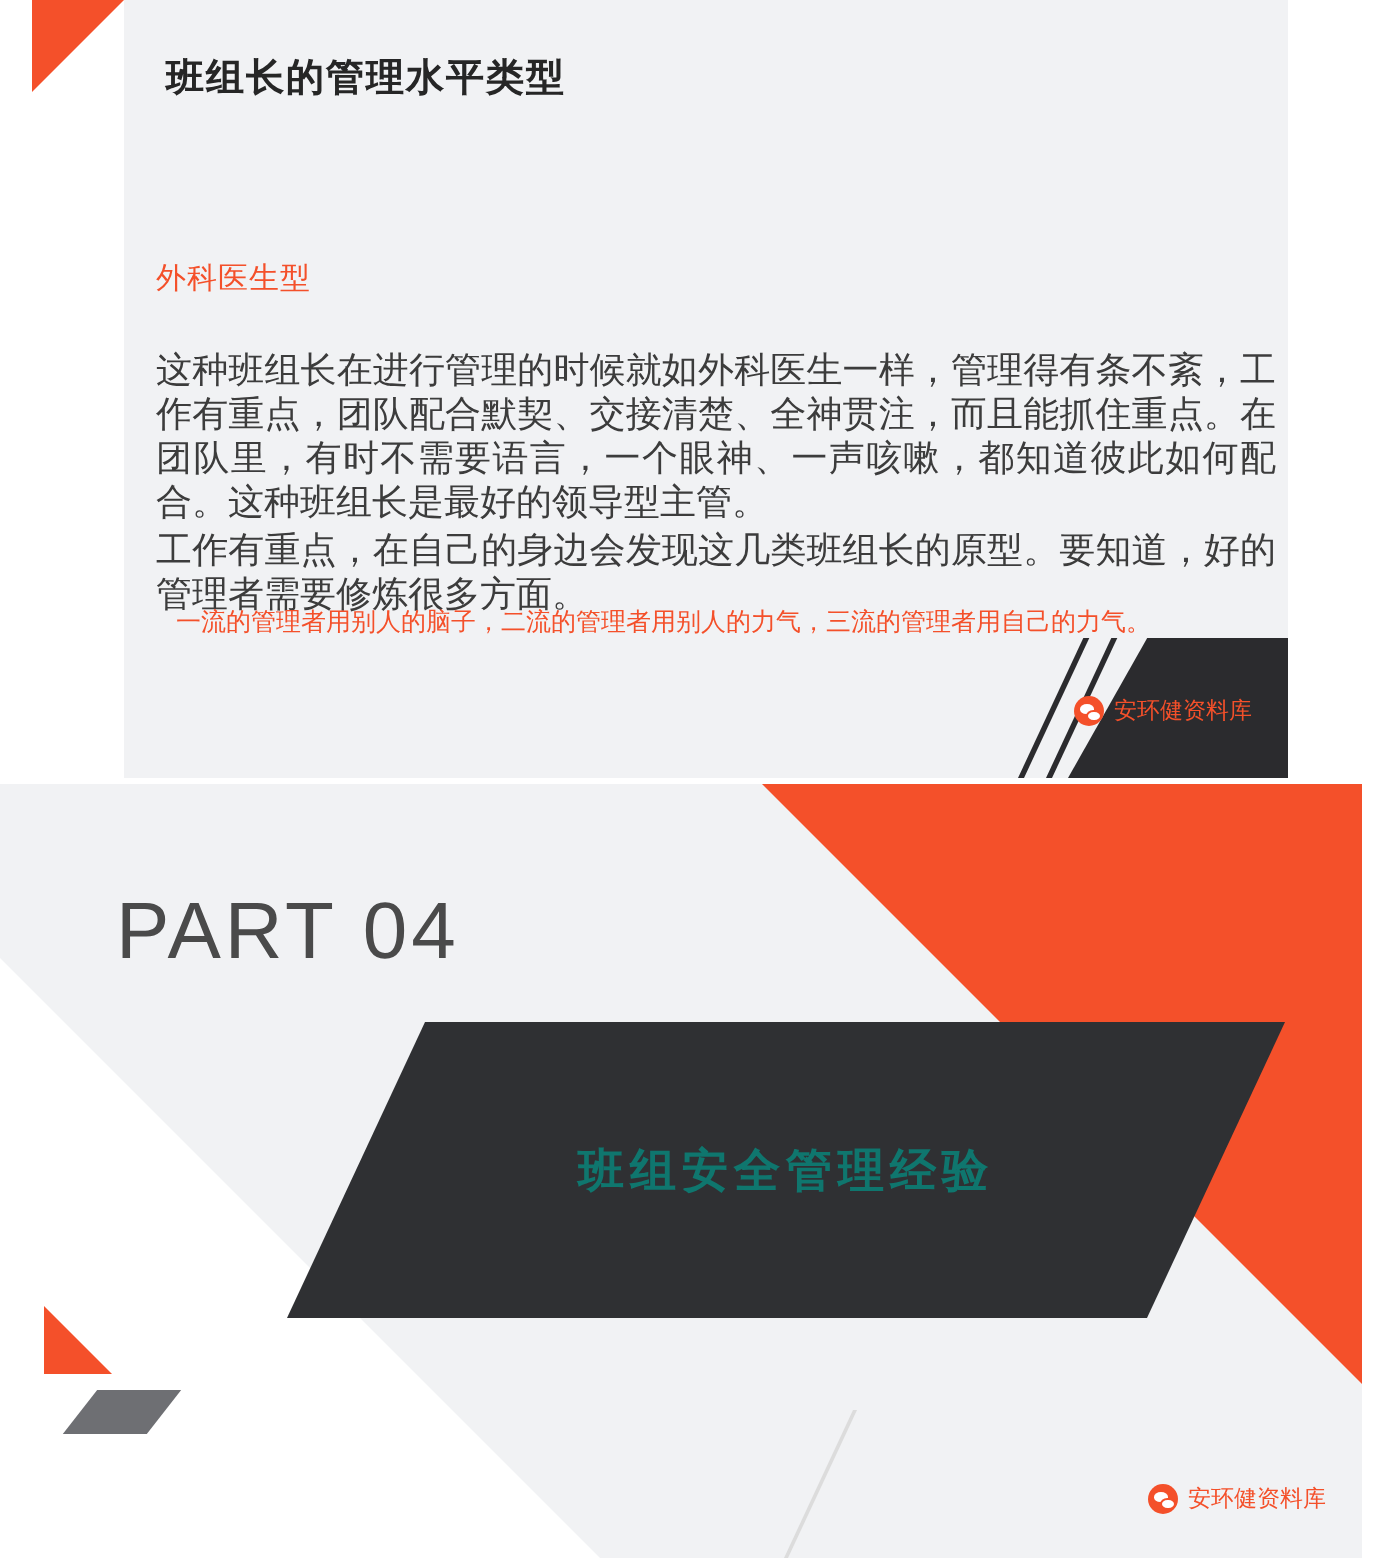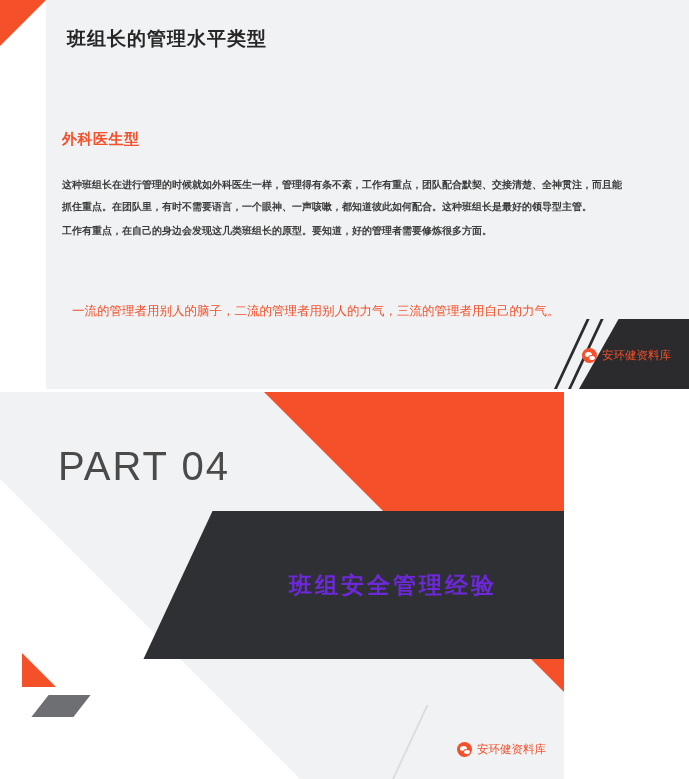--- a/index.html
+++ b/index.html
@@ -13,22 +13,22 @@
     position: relative;
     width: 689px;
     height: 779px;
     overflow: hidden;
     background: #ffffff;
   }
 
   
   .slide1 {
     position: absolute;
-    left: 0; top: 0;
-    width: 689px;
+    left: 16px; top: 0;
+    width: 628px;
     height: 389px;
     background: #f1f2f4;
     overflow: hidden;
   }
   .s1-left-bar {
     position: absolute;
     left: 0; top: 0;
     width: 46px; height: 389px;
     background: #ffffff;
   }
@@ -44,33 +44,32 @@
     left: 67px; top: 26px;
     font-size: 19px;
     font-weight: bold;
     color: #262626;
     letter-spacing: 1px;
   }
   .s1-subtitle {
     position: absolute;
     left: 62px; top: 130px;
     font-size: 15px;
-    font-weight: bold;
+    font-weight: normal;
     color: #f4502a;
     letter-spacing: 0.5px;
   }
   .s1-body {
     position: absolute;
     left: 62px; top: 174px;
     width: 560px;
-    font-size: 10px;
+    font-size: 18px;
     color: #3c3c3c;
     line-height: 22px;
     text-align: justify;
-    font-weight: bold;
   }
   .s1-body p { margin: 0 0 2px 0; }
   .s1-highlight {
     position: absolute;
     left: 62px; top: 300px;
     width: 580px;
     font-size: 12.5px;
     color: #f4502a;
     line-height: 22px;
     margin-left: 10px;
@@ -123,21 +122,21 @@
     width: 6px; height: 4.5px;
     background: #fff;
     border-radius: 50%;
     border: 0.5px solid #f4502a;
   }
 
   
   .slide2 {
     position: absolute;
     left: 0; top: 392px;
-    width: 564px;
+    width: 681px;
     height: 387px;
     background: #f1f2f4;
     overflow: hidden;
   }
   .s2-orange-tri {
     position: absolute;
     right: 0; top: 0;
     width: 0; height: 0;
     border-right: 300px solid #f4502a;
     border-bottom: 300px solid transparent;
@@ -178,21 +177,21 @@
     background: #2f3033;
     transform: skewX(-25deg);
   }
   .s2-banner-text {
     position: absolute;
     left: 178px; top: 119px;
     width: 430px; height: 148px;
     display: flex;
     align-items: center;
     justify-content: center;
-    color: #6d28d9;
+    color: #0f766e;
     font-size: 23px;
     font-weight: bold;
     letter-spacing: 3px;
   }
   .s2-thin-line {
     position: absolute;
     left: 392px; bottom: 0;
     width: 2px; height: 74px;
     background: #dcdcdc;
     transform: skewX(-25deg);

